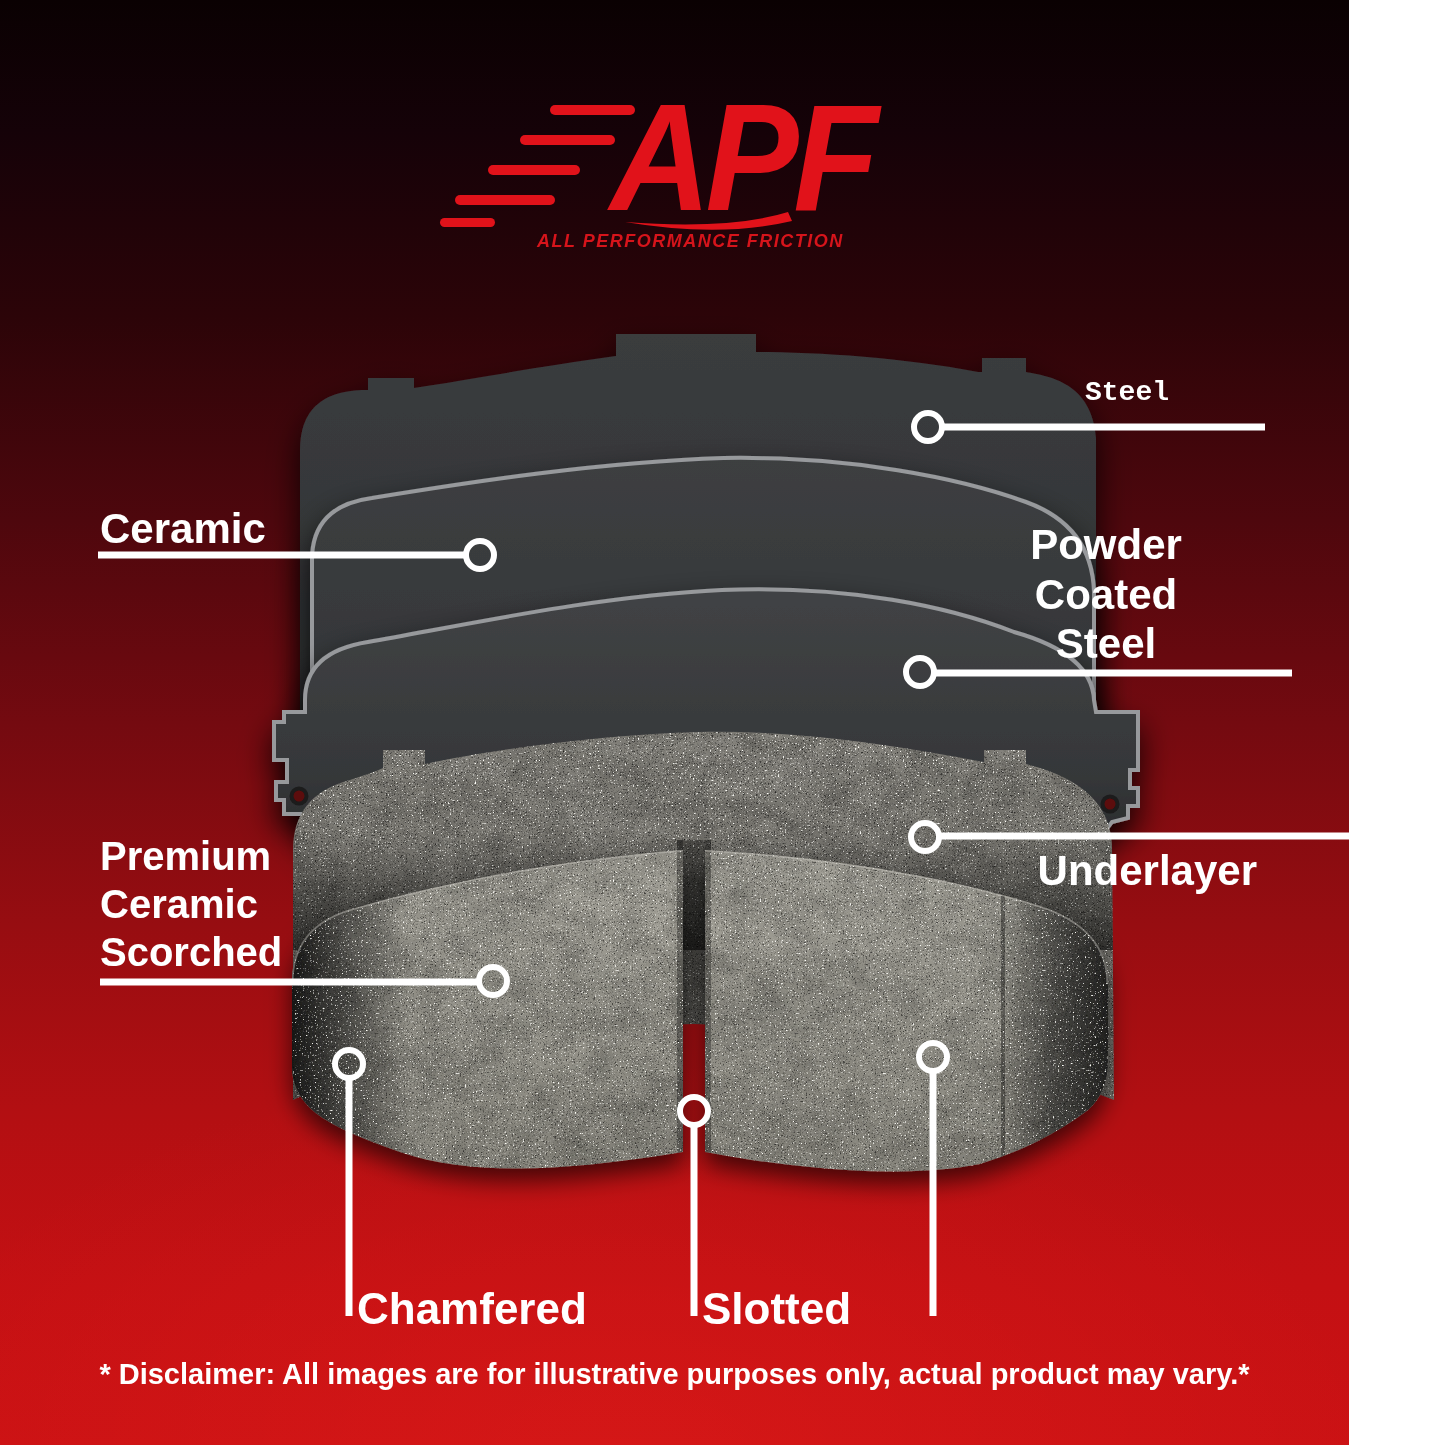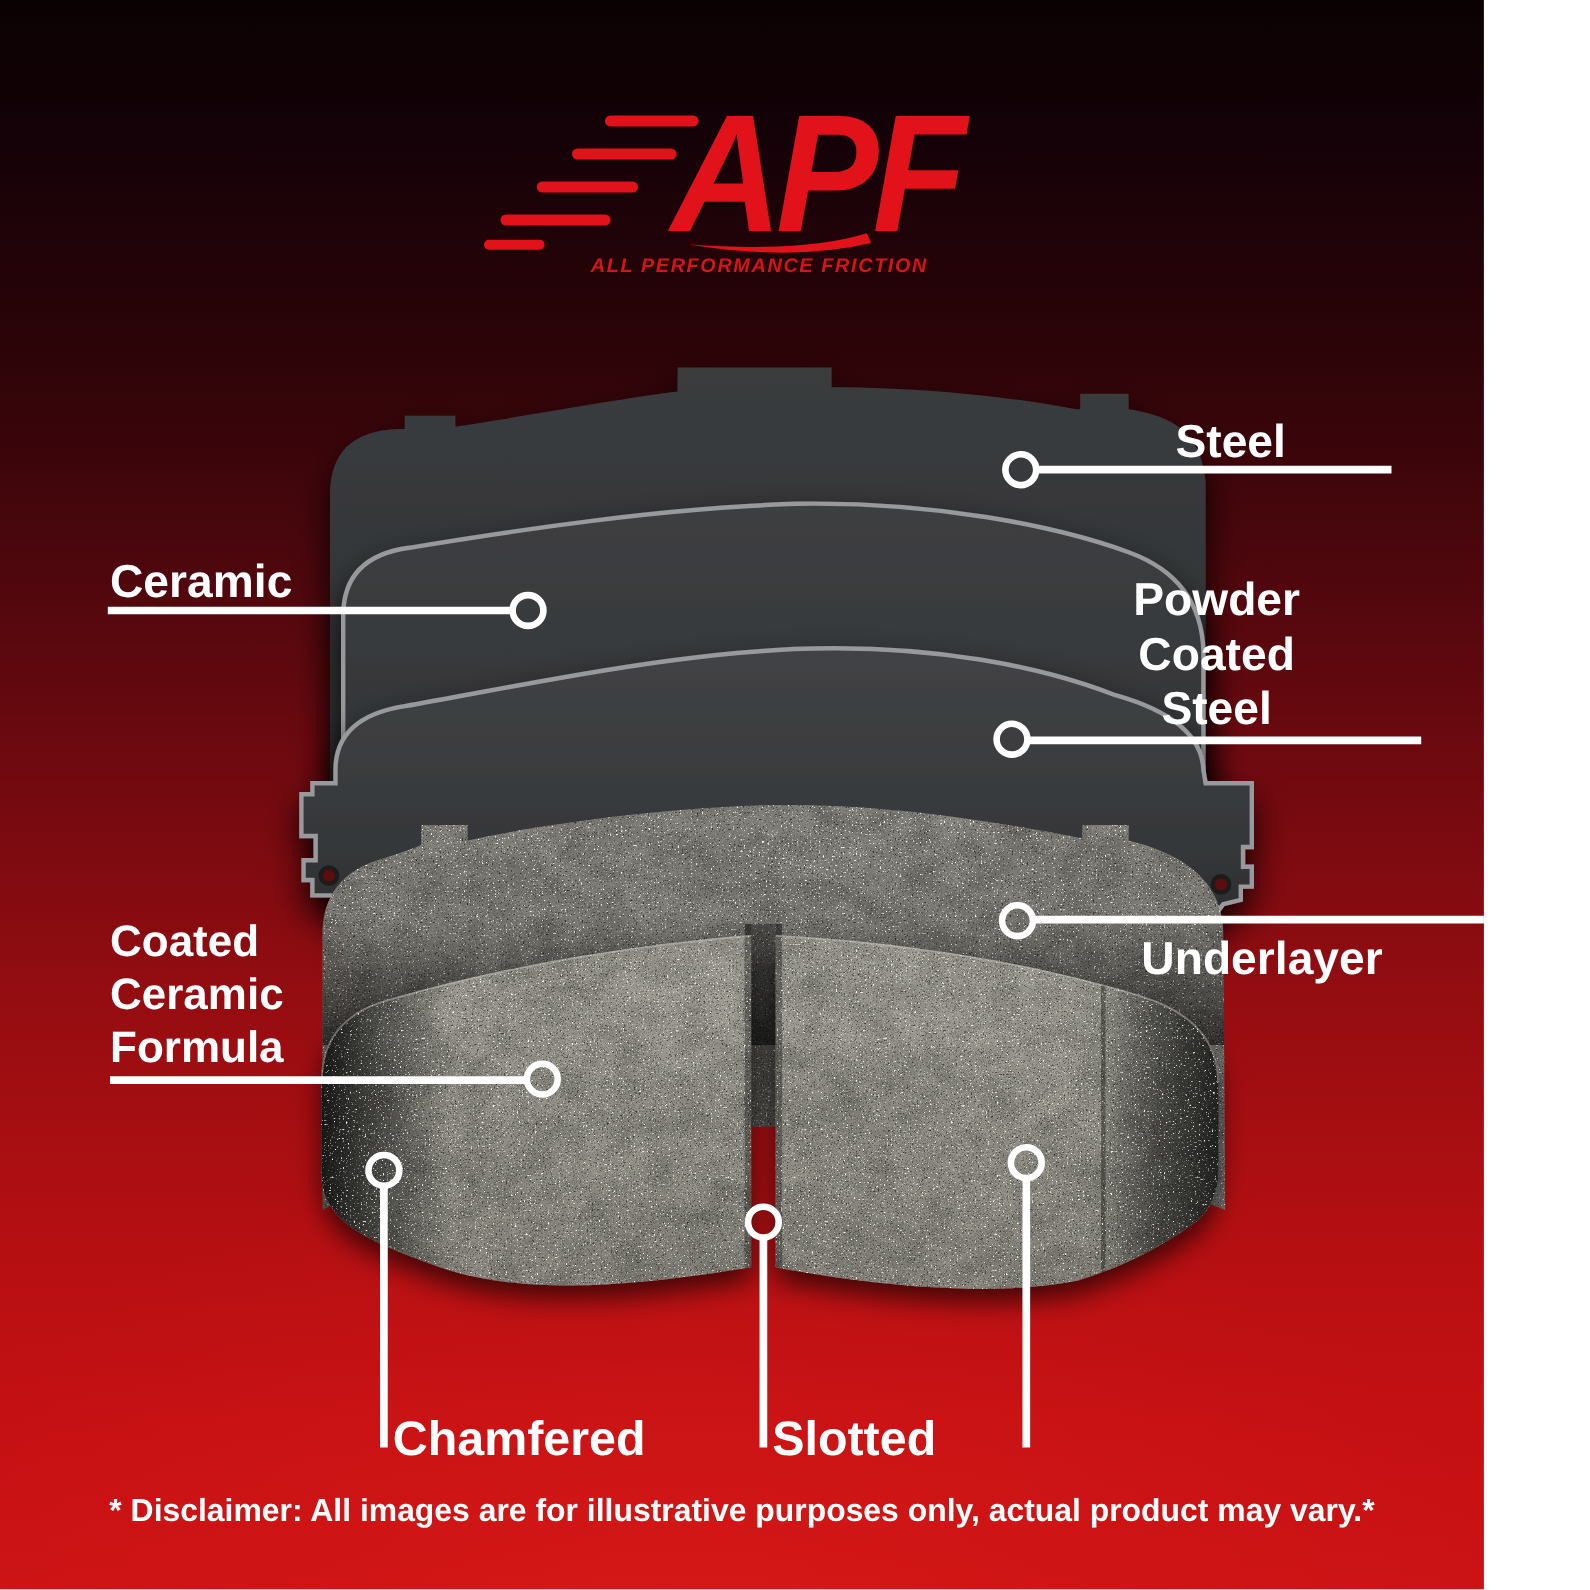--- a/index.html
+++ b/index.html
@@ -197,22 +197,22 @@
       <circle cx="480" cy="555" r="14"></circle>
       <circle cx="920" cy="672" r="14"></circle>
       <circle cx="925" cy="837" r="14"></circle>
       <circle cx="493" cy="981" r="14"></circle>
       <circle cx="349" cy="1064" r="14"></circle>
       <circle cx="694" cy="1111" r="14"></circle>
       <circle cx="933" cy="1057" r="14"></circle>
     </g>
   </svg>
 
-  <div class="label" style="right:180px;top:376px;font-size:42px;">Steel</div>
+  <div class="label" style="right:180px;top:376px;font-size:28px;font-family:Liberation Mono, monospace;">Steel</div>
   <div class="label" style="left:100px;top:504px;font-size:42px;">Ceramic</div>
   <div class="label lab-right" style="right:153px;top:520px;font-size:42px;width:180px;line-height:1.18;">Powder Coated Steel</div>
   <div class="label" style="right:92px;top:846px;font-size:42px;text-align:right;">Underlayer</div>
-  <div class="label" style="left:100px;top:832px;font-size:40px;width:200px;line-height:1.2;">Coated Ceramic Formula</div>
+  <div class="label" style="left:100px;top:832px;font-size:40px;width:200px;line-height:1.2;">Premium Ceramic Scorched</div>
   <div class="label" style="left:357px;top:1283px;font-size:44px;">Chamfered</div>
   <div class="label" style="left:702px;top:1283px;font-size:44px;">Slotted</div>
 
   <div class="disclaimer" style="top:1358px;font-size:29px;">* Disclaimer: All images are for illustrative purposes only, actual product may vary.*</div>
 </div>
 
 </body></html>

